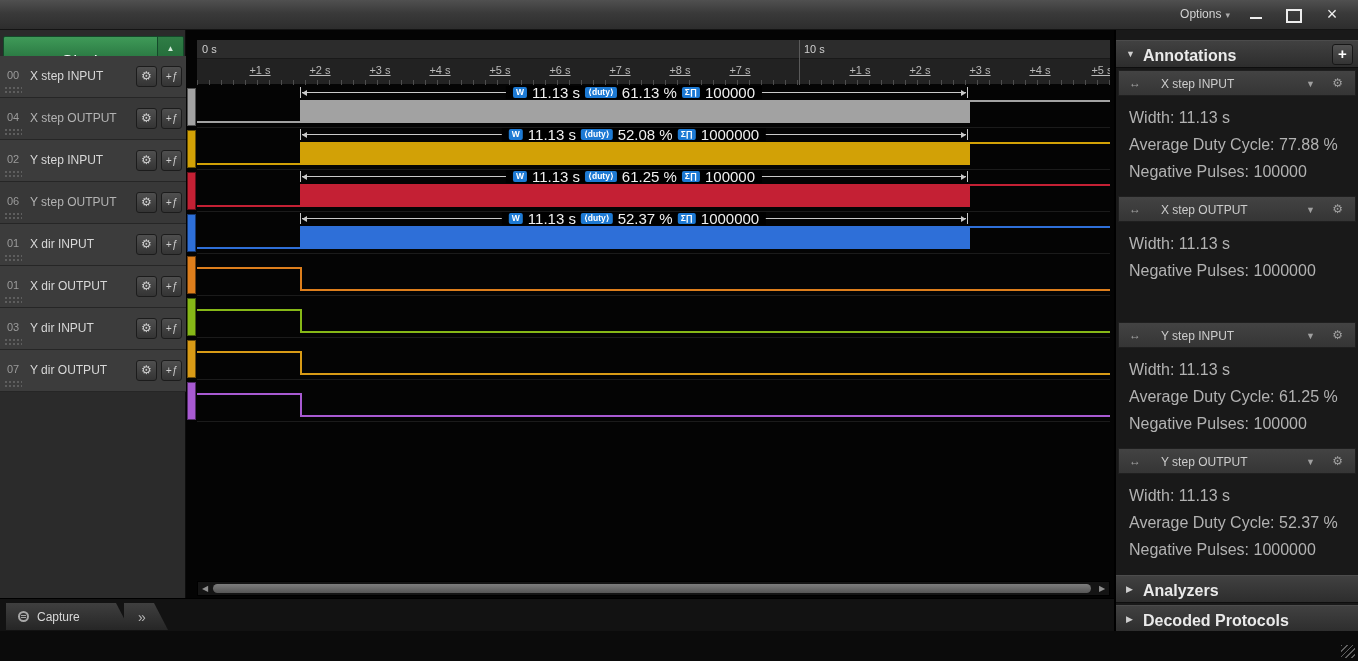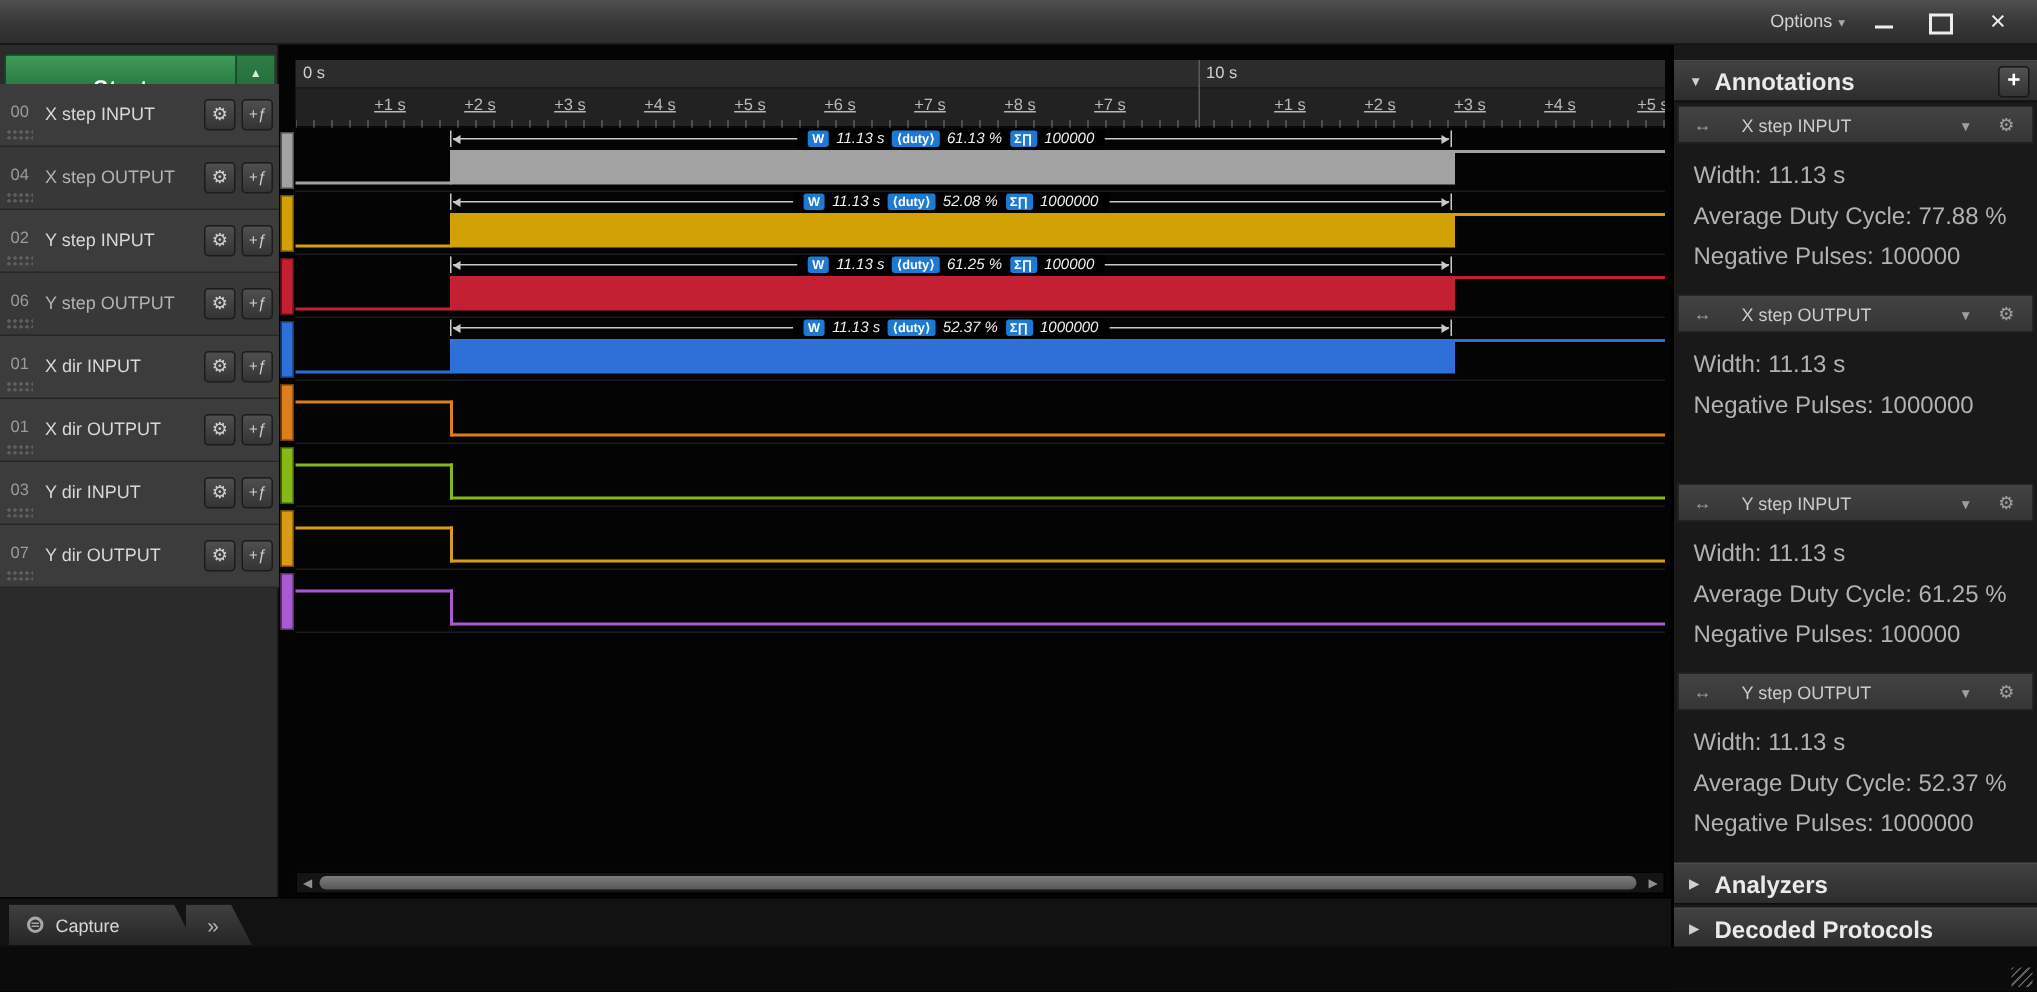--- a/index.html
+++ b/index.html
@@ -56,21 +56,21 @@
   .meas { position:absolute; left:103px; top:0; width:668px; height:13px; }
   .meas::before { content:""; position:absolute; left:2px; right:2px; top:6px; height:1px; background:#c9c9c9; }
   .mtick { position:absolute; top:1px; width:1px; height:11px; background:#c9c9c9; }
   .mtick.l { left:0; } .mtick.r { right:0; }
   .marrow { position:absolute; top:4px; width:0; height:0; border-top:3px solid transparent; border-bottom:3px solid transparent; }
   .marrow.l { left:2px; border-right:5px solid #c9c9c9; }
   .marrow.r { right:2px; border-left:5px solid #c9c9c9; }
   .mbox { position:absolute; left:50%; top:0; transform:translateX(-50%); height:13px; background:#000;
     display:flex; align-items:center; gap:5px; padding:0 7px; white-space:nowrap; }
   .badge { background:#1d7ad4; color:#fff; font-size:8.5px; font-weight:bold; padding:1px 3px; border-radius:2px; line-height:1; }
-  .mval { font-size:10px; color:#f0f0f0;font-style:italic; }
+  .mval { font-size:15px; color:#f0f0f0; }
   .burst { position:absolute; left:103px; top:14px; width:670px; height:23px; }
   .wline { position:absolute; height:2px; }
   .wline.pre  { left:0; top:35px; width:104px; }
   .wline.post { left:772px; top:14px; width:141px; }
   .wline.hi   { left:0; top:13px; width:105px; }
   .wline.lo   { left:103px; top:35px; width:810px; }
   .wline.edge { left:103px; top:13px; width:2px; height:24px; }
   .hscroll { position:absolute; left:197px; top:581px; width:913px; height:15px; background:#141414; border:1px solid #000; }
   .scroll-arrow { position:absolute; top:0; width:14px; height:13px; color:#8f8f8f; font-size:8px; text-align:center; line-height:13px; }
   .scroll-arrow.left { left:0; } .scroll-arrow.right { right:0; }

